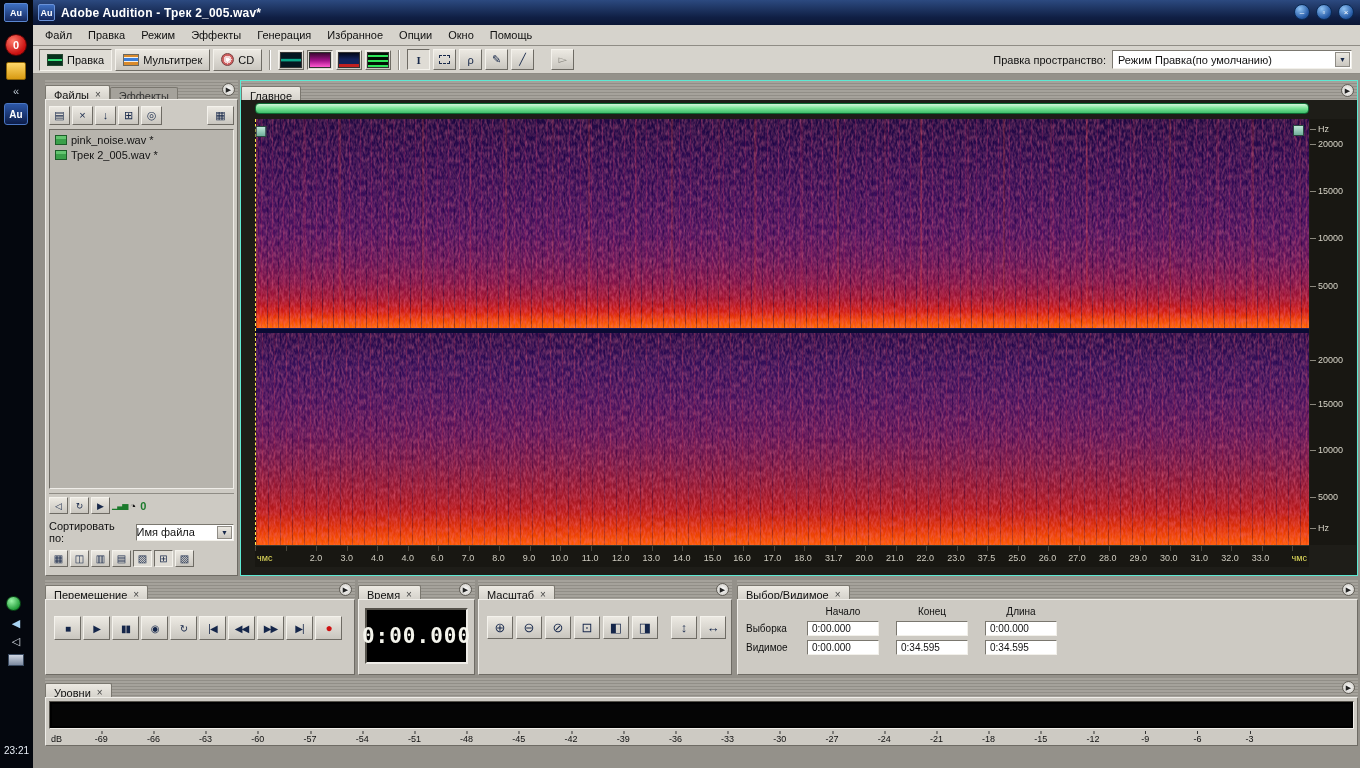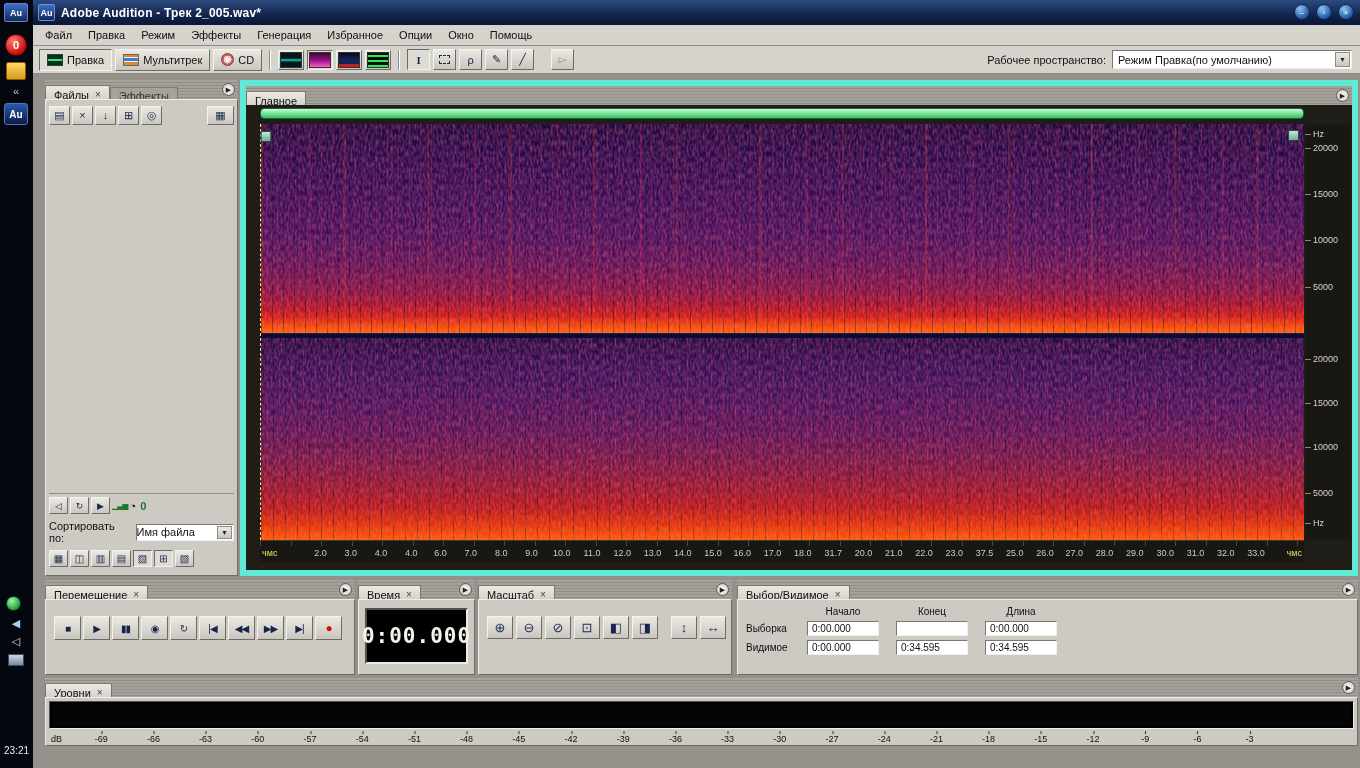--- a/index.html
+++ b/index.html
@@ -97,21 +97,21 @@
                  border-top:1px solid #8f8c85; padding-top:2px; }
   .pbtn { width:19px; height:17px; font-size:9px; }
   .vol-bars { color:#1b7a2c; font-size:8px; letter-spacing:-1px; }
   .pv-zero { color:#1b7a2c; font-weight:bold; margin-left:2px; }
   .sort-row { position:absolute; left:3px; bottom:33px; right:3px; height:20px; display:flex; align-items:center; gap:4px; }
   .sort-select { width:100px; height:17px; font-size:11px; }
   .toggle-row { position:absolute; left:3px; bottom:6px; height:19px; display:flex; gap:2px; }
   .tgbtn { width:19px; height:17px; font-size:10px; }
 
   
-  .panel.main { border:6px solid #5eead4; }
+  .panel.main { border:1px solid #5eead4; }
   .mainbody { position:absolute; left:0; top:19px; right:0; bottom:0; background:#1e1d18; }
   .navigator { position:absolute; left:14px; right:48px; top:3px; height:11px; border:1px solid #0d6b33; border-radius:4px;
                background:linear-gradient(#d6f7dd,#7ee79b 45%,#3dbd6a); }
   .spectro { position:absolute; left:14px; right:48px; top:19px; bottom:30px; background:#14041c; border-left:1px dashed #ffe84a; }
   .ch { position:relative; width:100%; overflow:hidden; }
   .ch1 { height:209px;
     background:
       repeating-linear-gradient(90deg, rgba(255,70,30,.18) 0 2px, rgba(0,0,0,0) 2px 47px, rgba(255,60,60,.12) 47px 49px, rgba(0,0,0,0) 49px 83px),
       repeating-linear-gradient(90deg, rgba(15,0,55,.38) 0 1px, rgba(0,0,0,0) 1px 5px, rgba(205,30,95,.22) 5px 6px, rgba(0,0,0,0) 6px 11px),
       linear-gradient(180deg,#1f0942 0%,#2c0b50 18%,#3a0e59 38%,#4a115e 55%,#611457 68%,#7d1448 78%,#a01530 86%,#cf1d12 92%,#f04505 96%,#ff6a00 100%);
@@ -278,21 +278,21 @@
       <div class="btn toolbtn">
           <span class="g">✎</span>
         </div>
       <div class="btn toolbtn">
           <span class="g">╱</span>
         </div>
       <div class="btn toolbtn" style="margin-left:14px">
           <span class="g gray">▻</span>
         </div>
       <div class="workspace">
-        <span class="ws-label">Рабочее пространство:</span>
+        <span class="ws-label">Правка пространство:</span>
         <div class="select ws-select">
           <span>Режим Правка(по умолчанию)</span>
           <span class="sel-arrow">▼</span>
         </div>
       </div>
     </div>
 
     <div class="panel" style="left:12px; top:80px; width:193px; height:496px;">
       <div class="ptabs">
         <div class="ptab">
@@ -317,20 +317,30 @@
             </div>
           <div class="btn fbtn">
               <span>⊞</span>
             </div>
           <div class="btn fbtn">
               <span>◎</span>
             </div>
           <div class="btn fbtn fbtn-right">
               <span>▦</span>
             </div>
+        </div>
+        <div class="filelist">
+          <div class="filerow">
+            <span class="ficon"></span>
+            <span>pink_noise.wav *</span>
+          </div>
+          <div class="filerow">
+            <span class="ficon"></span>
+            <span>Трек 2_005.wav *</span>
+          </div>
         </div>
         <div class="preview-row">
           <div class="btn pbtn">
               <span>◁</span>
             </div>
           <div class="btn pbtn">
               <span>↻</span>
             </div>
           <div class="btn pbtn">
               <span>▶</span>

